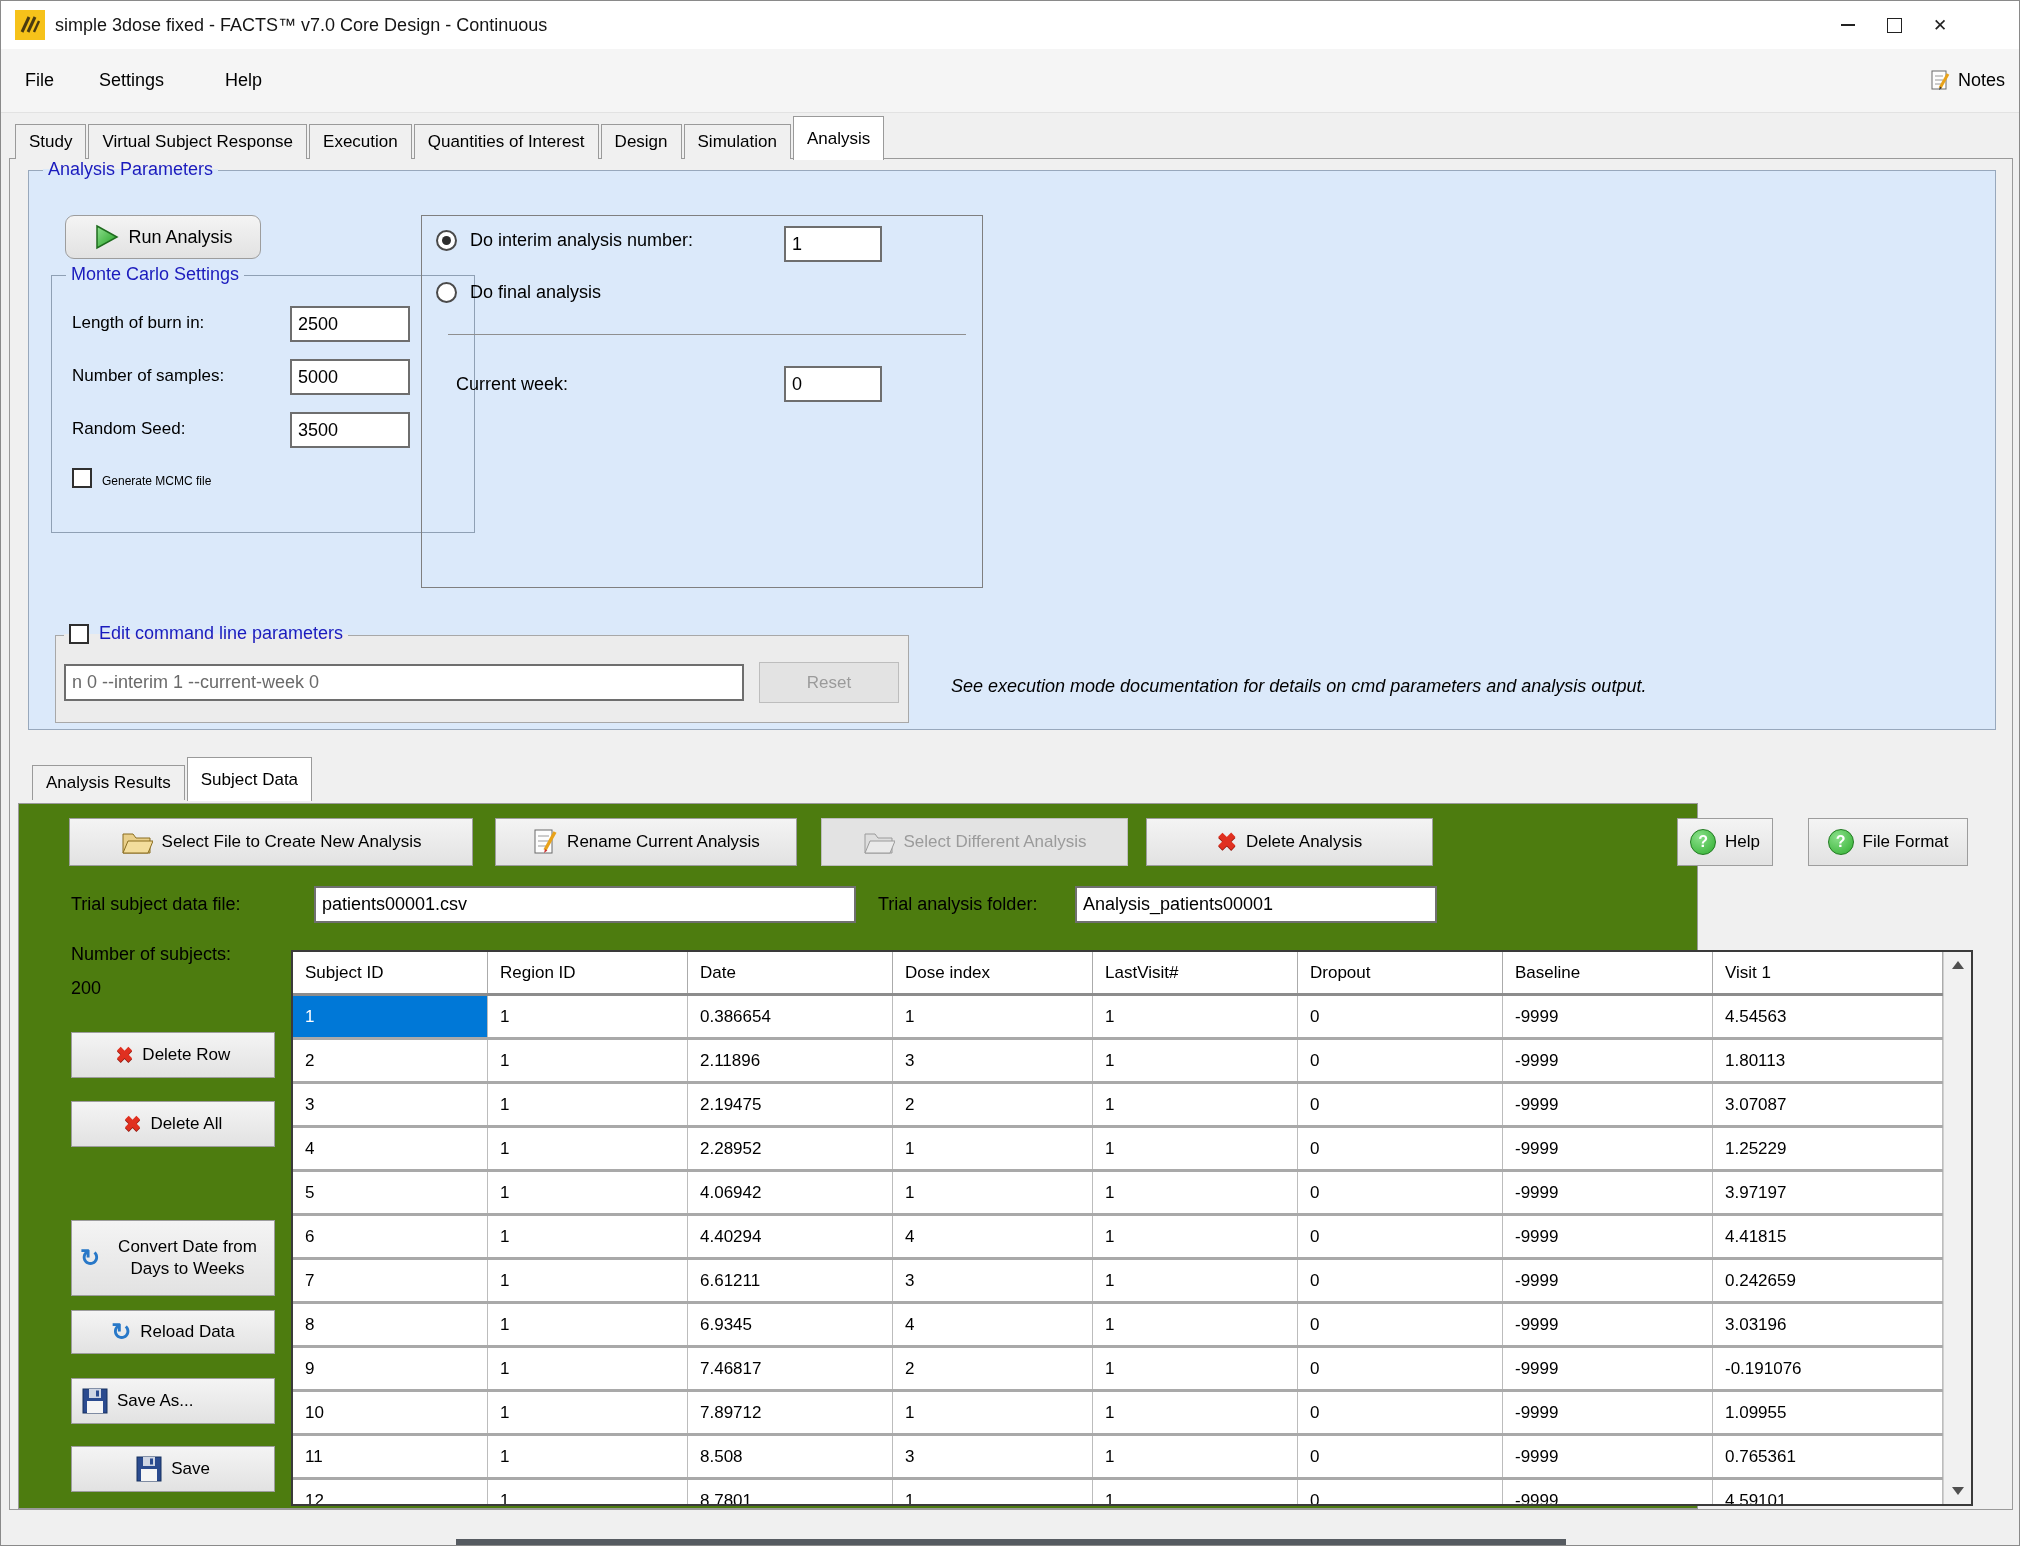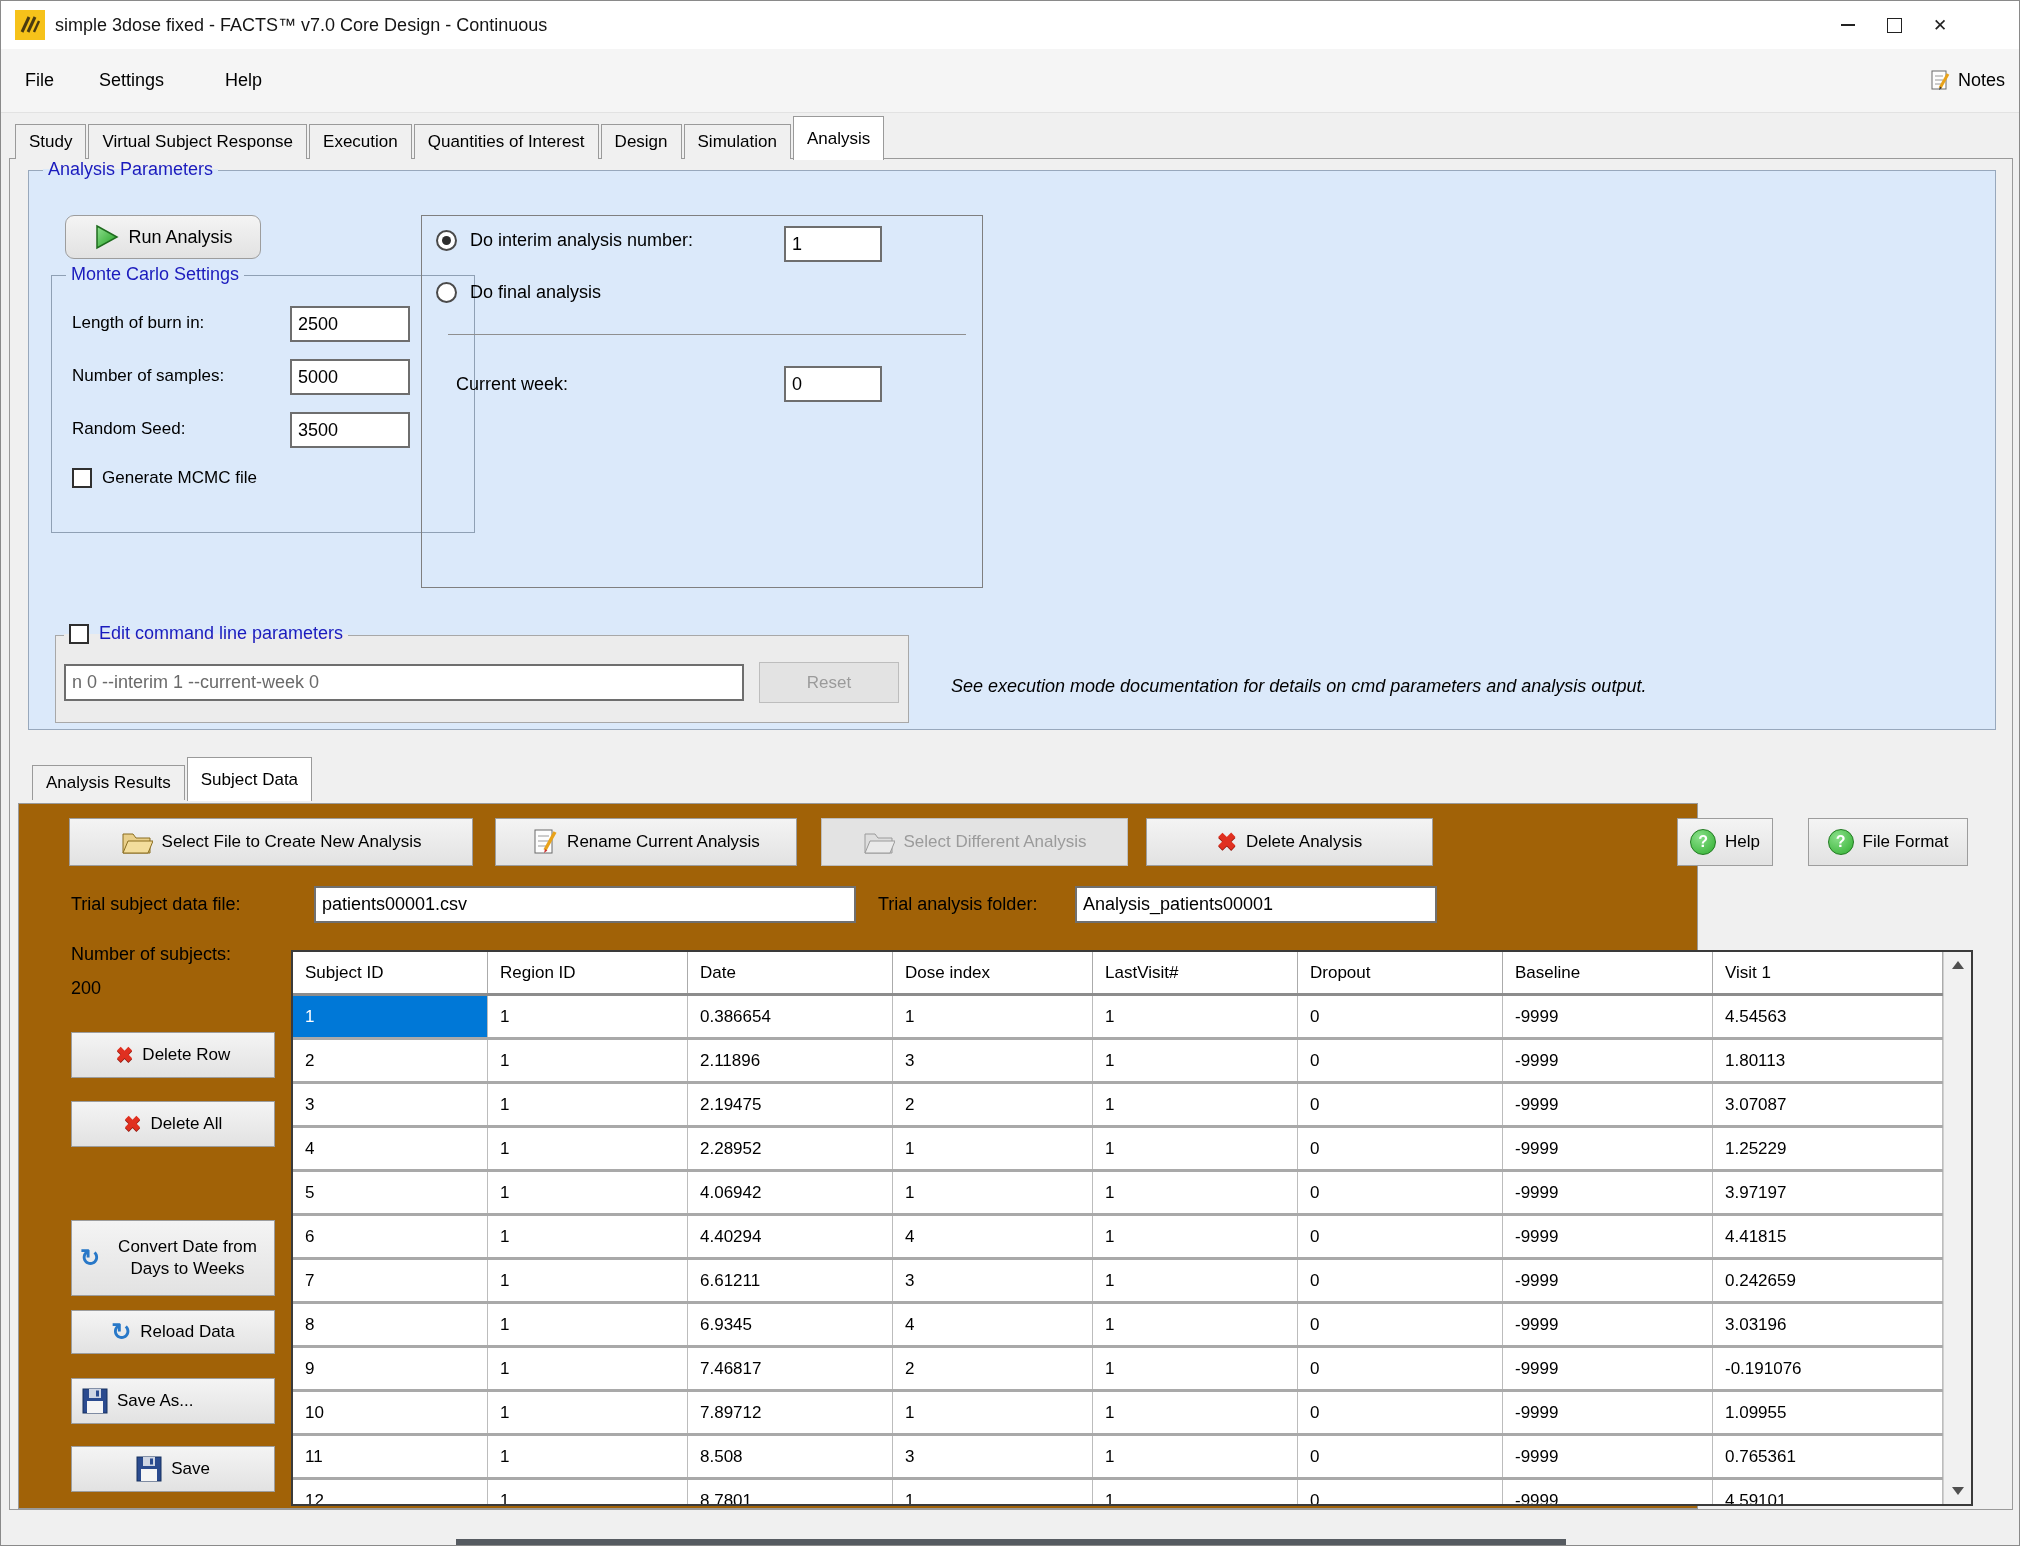--- a/index.html
+++ b/index.html
@@ -36,39 +36,39 @@
        display:flex;align-items:center;justify-content:center;font-size:17px;gap:9px;}
   .btn.disabled{background:#e3e3e3;color:#9b9b9b;border-color:#bdbdbd;}
   .run-btn{position:absolute;left:36px;top:44px;width:196px;height:44px;font-size:18px;border-radius:9px;}
   .mc-box{left:22px;top:104px;width:424px;height:258px;background:#dbe9fa;border-color:#8fa0b4;}
   .mc-box .gb-label{background:#dbe9fa;}
   .mc-row{position:absolute;left:20px;width:330px;height:34px;}
   .mc-row label{font-size:17px;line-height:34px;}
   .tb{position:absolute;background:#fff;border:2px solid #6e6e6e;font-family:"Liberation Sans",sans-serif;
       font-size:18px;padding:0 6px;box-sizing:border-box;}
   .mc-input{left:218px;top:0;width:120px;height:36px;}
-  .checkrow{position:absolute;display:flex;align-items:flex-start;gap:10px;font-size:17px;}
+  .checkrow{position:absolute;display:flex;align-items:flex-end;gap:10px;font-size:12px;}
   .cb{width:20px;height:20px;background:#fff;border:2px solid #2f2f2f;box-sizing:border-box;flex:none;}
   
   .radio-panel{position:absolute;left:392px;top:44px;width:562px;height:373px;border:1px solid #7f7f7f;box-sizing:border-box;}
   .radiorow{position:absolute;display:flex;align-items:center;gap:13px;font-size:18px;}
   .radio{width:21px;height:21px;border:2px solid #4a4a4a;border-radius:50%;background:#fff;box-sizing:border-box;
          display:flex;align-items:center;justify-content:center;flex:none;}
   .radio.sel::after{content:"";width:9px;height:9px;border-radius:50%;background:#2d2d2d;}
   .sep{position:absolute;left:26px;top:118px;width:518px;border-top:1px solid #8f8f8f;}
   
   .cmd-box{left:26px;top:464px;width:854px;height:88px;background:#ececec;border:1px solid #a8a8a8;}
   .cmd-label-row{position:absolute;top:-13px;left:8px;display:flex;align-items:center;gap:10px;padding:0 5px;
        background:linear-gradient(180deg,#dbe9fa 52%,#ececec 48%);font-size:18px;color:#1b1bbd;}
   .cmd-input{left:8px;top:28px;width:680px;height:37px;color:#6a6a6a;border-width:2px;}
   .reset-btn{position:absolute;left:703px;top:26px;width:140px;height:41px;background:#d9d9d9;color:#9a9a9a;border-color:#b3b3b3;}
   .cmd-note{position:absolute;left:922px;top:505px;font-size:18px;font-style:italic;}
   
   .lower-tabs{position:absolute;left:22px;top:598px;display:flex;align-items:flex-end;z-index:3;}
-  .white-panel{position:absolute;left:8px;top:644px;width:1680px;height:706px;background:#a16207;border:1px solid #9a9a9a;box-sizing:border-box;}
+  .white-panel{position:absolute;left:8px;top:644px;width:1680px;height:706px;background:#4d7c0f;border:1px solid #9a9a9a;box-sizing:border-box;}
   .icon-folder,.icon-note{flex:none;}
   .red-x{color:#e03020;font-weight:bold;font-size:24px;line-height:20px;text-shadow:0 1px 0 #8c1208;}
   .red-x.sm{font-size:21px;}
   .help-ic{width:24px;height:24px;border-radius:50%;background:radial-gradient(circle at 35% 30%,#8ae08a,#2fae2f);
            border:1px solid #1f7a1f;color:#fff;font-weight:bold;font-size:16px;display:flex;align-items:center;justify-content:center;flex:none;}
   .reload-ic{color:#2878c8;font-weight:bold;font-size:24px;line-height:22px;flex:none;}
   
   .field-label{position:absolute;font-size:18px;line-height:37px;}
   .field-input{height:37px;border-width:2px;border-color:#707070;font-size:18px;}
   

